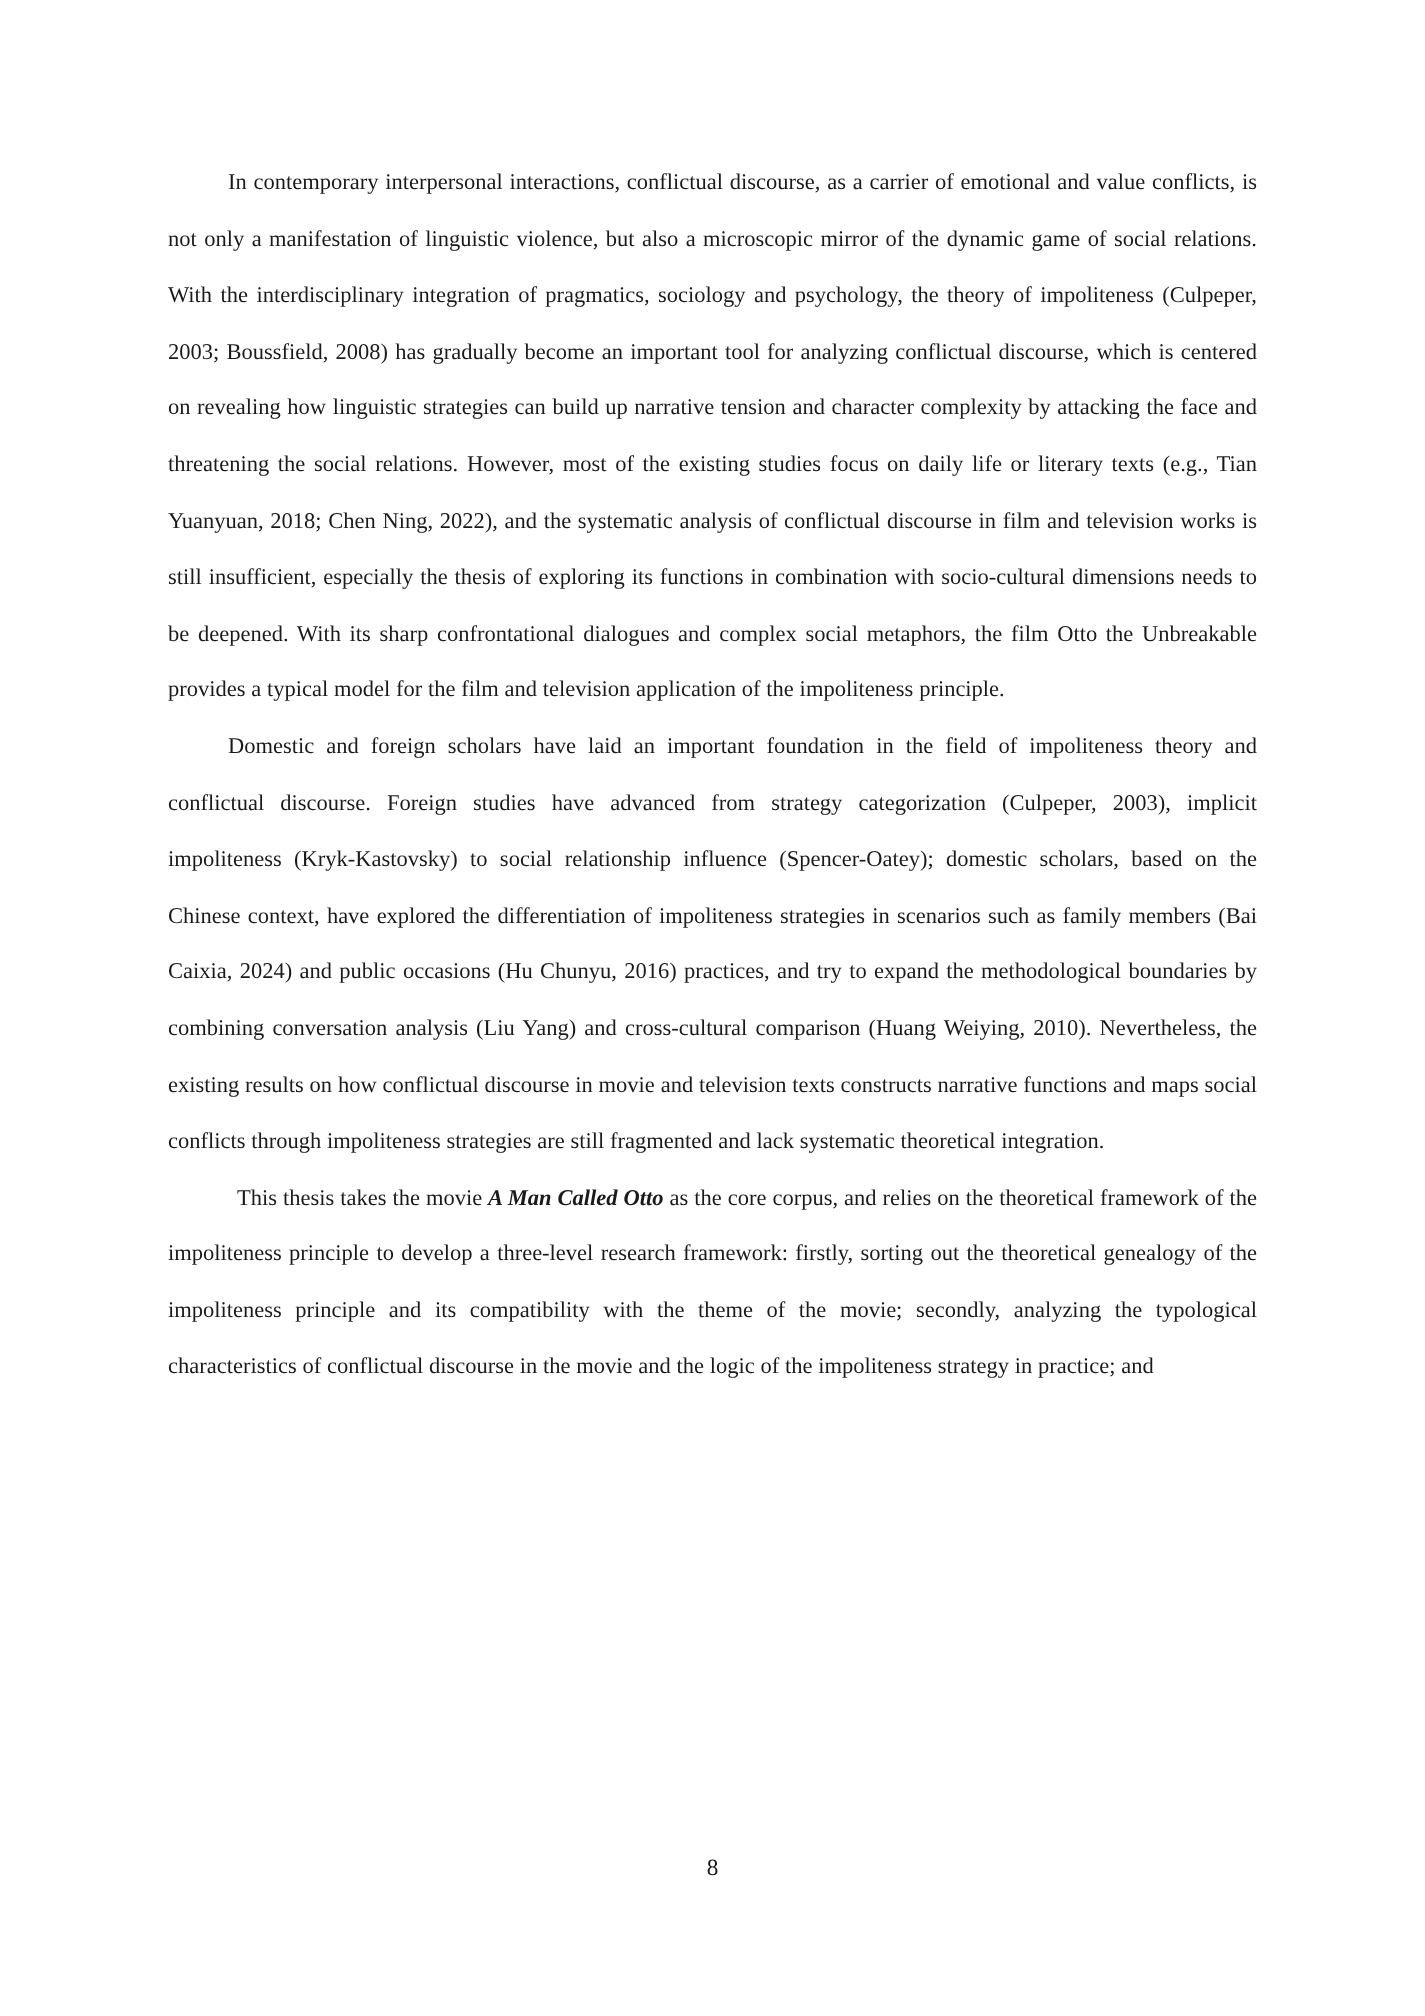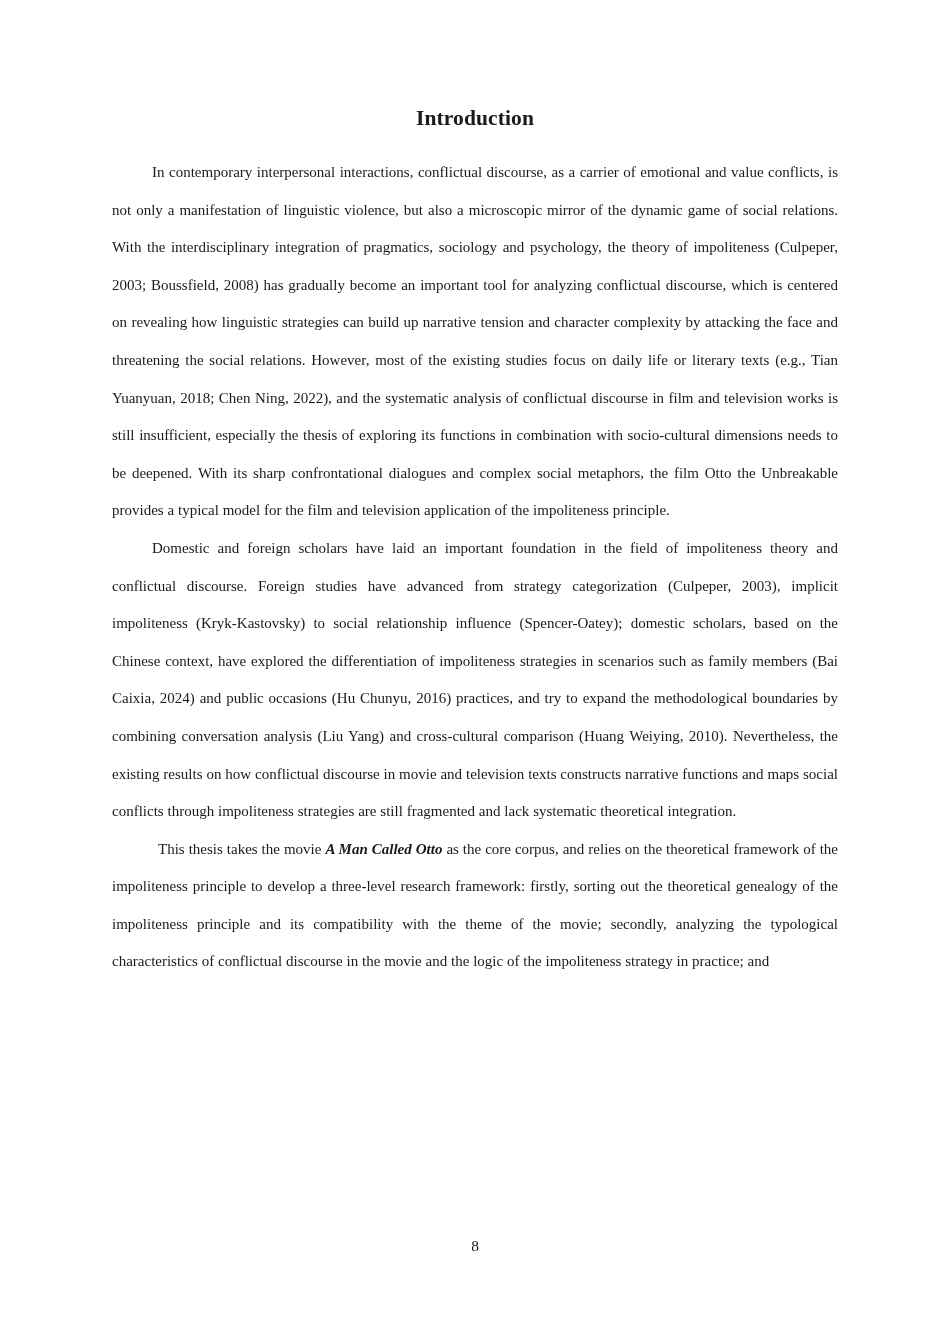--- a/index.html
+++ b/index.html
@@ -65,21 +65,20 @@
     color: #1a1a1a;
   }
 </style>
 </head>
 <body style="background: rgb(255, 255, 255); color: rgb(26, 26, 26);">
 
 <div class="page">
 
   <div class="content">
 
-    <h1 class="doc-title">Introduction</h1>
 
     <div id="paragraphs">
         <p class="para">In contemporary interpersonal interactions, conflictual discourse, as a carrier of emotional and value conflicts, is not only a manifestation of linguistic violence, but also a microscopic mirror of the dynamic game of social relations. With the interdisciplinary integration of pragmatics, sociology and psychology, the theory of impoliteness (Culpeper, 2003; Boussfield, 2008) has gradually become an important tool for analyzing conflictual discourse, which is centered on revealing how linguistic strategies can build up narrative tension and character complexity by attacking the face and threatening the social relations. However, most of the existing studies focus on daily life or literary texts (e.g., Tian Yuanyuan, 2018; Chen Ning, 2022), and the systematic analysis of conflictual discourse in film and television works is still insufficient, especially the thesis of exploring its functions in combination with socio-cultural dimensions needs to be deepened. With its sharp confrontational dialogues and complex social metaphors, the film Otto the Unbreakable provides a typical model for the film and television application of the impoliteness principle.</p>
         <p class="para">Domestic and foreign scholars have laid an important foundation in the field of impoliteness theory and conflictual discourse. Foreign studies have advanced from strategy categorization (Culpeper, 2003), implicit impoliteness (Kryk-Kastovsky) to social relationship influence (Spencer-Oatey); domestic scholars, based on the Chinese context, have explored the differentiation of impoliteness strategies in scenarios such as family members (Bai Caixia, 2024) and public occasions (Hu Chunyu, 2016) practices, and try to expand the methodological boundaries by combining conversation analysis (Liu Yang) and cross-cultural comparison (Huang Weiying, 2010). Nevertheless, the existing results on how conflictual discourse in movie and television texts constructs narrative functions and maps social conflicts through impoliteness strategies are still fragmented and lack systematic theoretical integration.</p>
         <p class="para indent-wide">This thesis takes the movie <em>A Man Called Otto</em> as the core corpus, and relies on the theoretical framework of the impoliteness principle to develop a three-level research framework: firstly, sorting out the theoretical genealogy of the impoliteness principle and its compatibility with the theme of the movie; secondly, analyzing the typological characteristics of conflictual discourse in the movie and the logic of the impoliteness strategy in practice; and</p>
       </div>
 
   </div>
 
   <div class="page-number">8</div>

